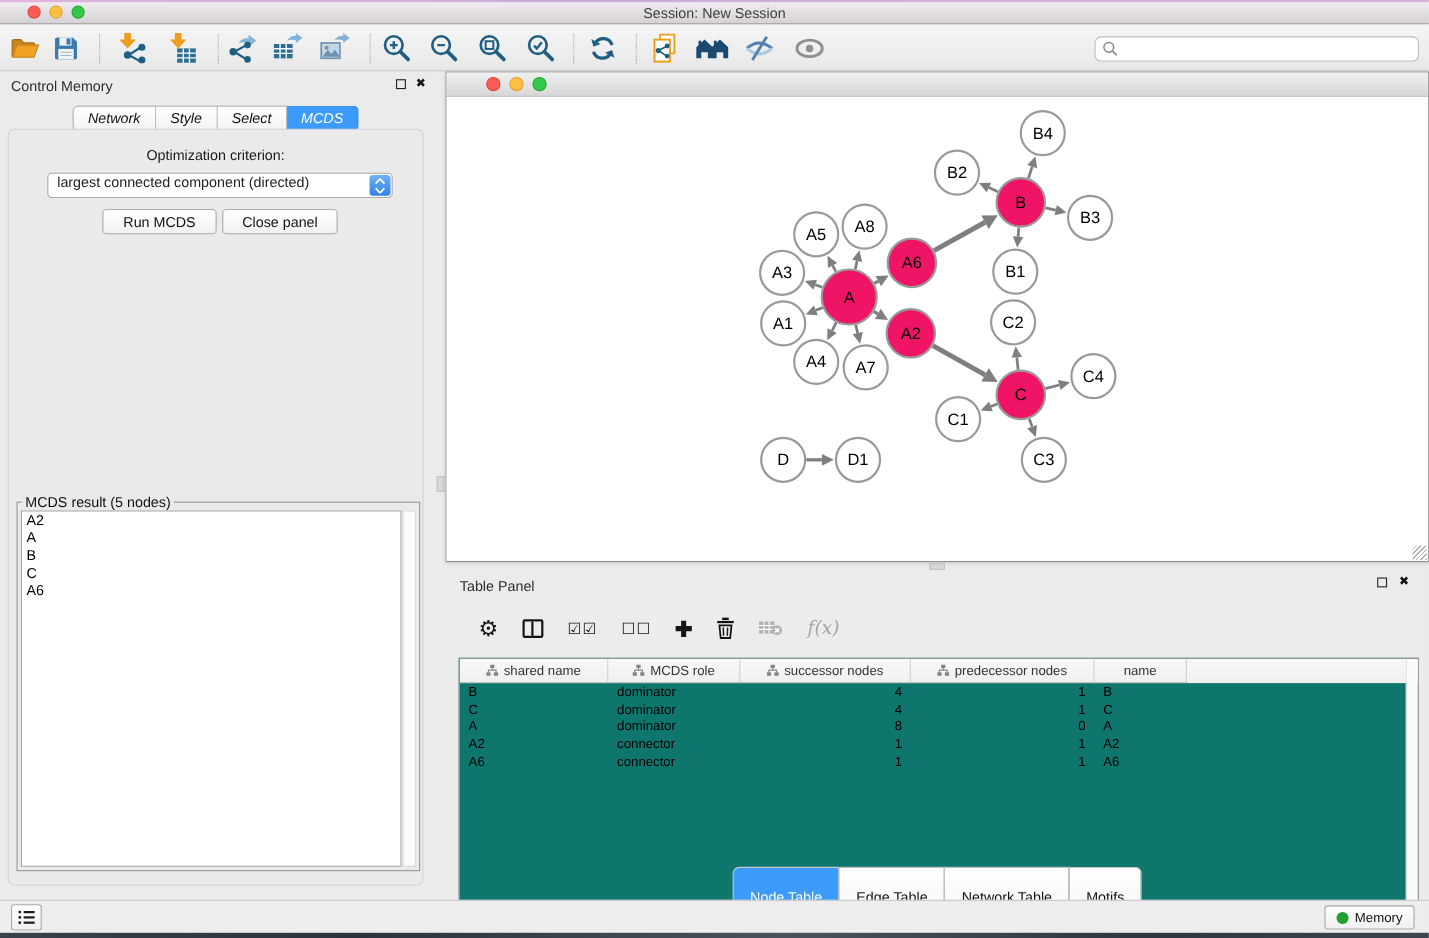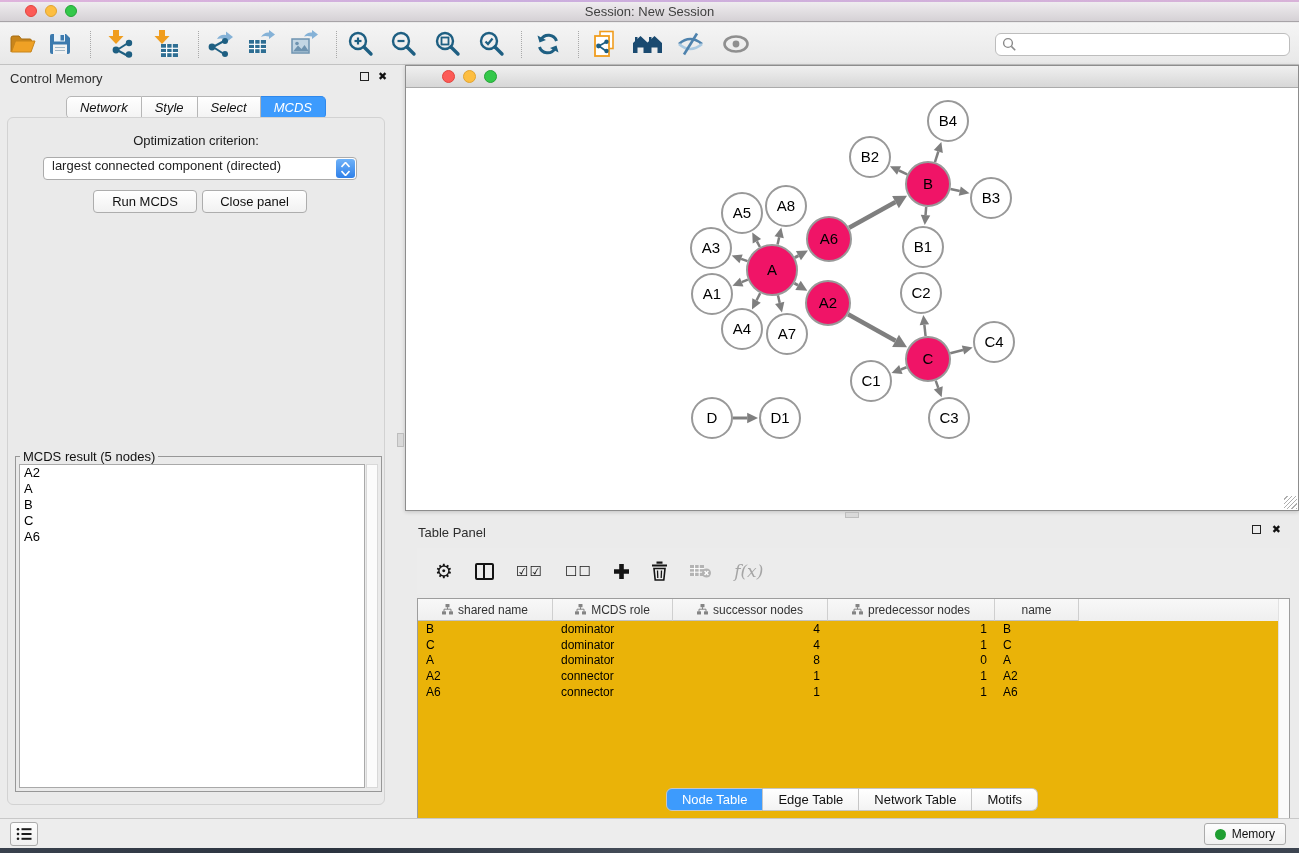--- a/index.html
+++ b/index.html
@@ -75,29 +75,29 @@
   .tp-title { position:absolute; left:13px; top:7px; color:#2e2e2e; }
   .tp-toolbar { position:absolute; left:12px; right:9px; top:30px; height:46px; background:#ECECEC;
     display:flex; align-items:center; gap:22px; padding-left:18px; }
   .tpi { line-height:0; display:inline-flex; align-items:center; }
   .tpi.text { line-height:normal; }
   .gear-txt { font-size:20px; color:#141414; line-height:20px; }
   .cols-icon { display:inline-block; width:19px; height:17px; border:2px solid #141414; border-radius:2px; position:relative; }
   .cols-icon::after { content:""; position:absolute; left:6.5px; top:0; bottom:0; width:2px; background:#141414; }
   .chk-txt { font-size:14px; color:#141414; letter-spacing:1px; }
   .fx-txt { font-family:"DejaVu Serif","Liberation Serif",serif; font-style:italic; font-size:17px; color:#a5a5a5; }
-  .tp-table { position:absolute; left:12px; right:9px; top:80px; height:224px; background:#eab308; border:1px solid #9d9d9d; overflow:hidden; }
+  .tp-table { position:absolute; left:12px; right:9px; top:80px; height:224px; background:#0f766e; border:1px solid #9d9d9d; overflow:hidden; }
   .tp-thead { display:flex; height:22px; background:linear-gradient(#f8f8f8,#efefef); }
   .th { border-right:1px solid #cfcfcf; border-bottom:1px solid #c2c2c2; display:flex; align-items:center;
     justify-content:center; gap:5px; font-size:12px; color:#333; overflow:hidden; }
   .tr { display:flex; height:15.7px; align-items:center; }
   .td { font-size:12px; color:#000; padding:0 8px; white-space:nowrap; overflow:hidden; }
   .tp-scroll { position:absolute; right:0; top:0; width:11px; bottom:0; background:#fafafa; border-left:1px solid #e2e2e2; }
   .tp-tabs { position:absolute; left:0; right:0; top:270px; display:flex; justify-content:center; }
-  .tp-tabs .seg-tab { padding:3px 15px; border-color:#c6c6c6; }
+  .tp-tabs .seg-tab { padding:19px 15px; border-color:#c6c6c6; }
   .tp-tabs .seg-tab:first-child { border-radius:6px 0 0 6px; }
   .tp-tabs .seg-tab:last-child { border-radius:0 6px 6px 0; }
 
   
   .status-bar { position:absolute; left:0; bottom:5px; height:30px; right:0; background:#EDEDED; border-top:1px solid #c8c8c8; }
   .list-btn { position:absolute; left:10px; top:3px; width:28px; height:24px; background:linear-gradient(#fdfdfd,#f0f0f0);
     border:1px solid #ababab; border-radius:3px; display:flex; align-items:center; justify-content:center; }
   .mem-btn { position:absolute; right:13px; top:4px; height:22px; background:linear-gradient(#fdfdfd,#f0f0f0);
     border:1px solid #ababab; border-radius:3px; display:flex; align-items:center; gap:6px; padding:0 10px; font-size:12px; color:#111; }
   .mem-dot { width:11px; height:11px; border-radius:50%; background:#1f9e31; }

